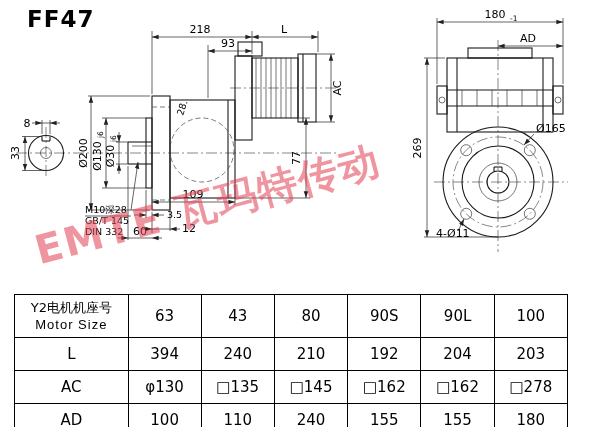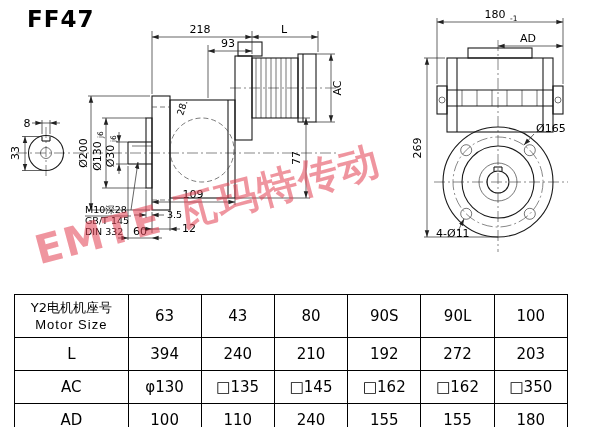--- a/index.html
+++ b/index.html
@@ -251,31 +251,31 @@
       <td>90S</td>
       <td>90L</td>
       <td>100</td>
     </tr>
     <tr class="row">
       <td>L</td>
       <td>394</td>
       <td>240</td>
       <td>210</td>
       <td>192</td>
-      <td>272</td>
+      <td>204</td>
       <td>203</td>
     </tr>
     <tr class="row">
       <td>AC</td>
       <td>φ130</td>
       <td>□135</td>
       <td>□145</td>
       <td>□162</td>
       <td>□162</td>
-      <td>□350</td>
+      <td>□278</td>
     </tr>
     <tr class="row">
       <td>AD</td>
       <td>100</td>
       <td>110</td>
       <td>240</td>
       <td>155</td>
       <td>155</td>
       <td>180</td>
     </tr>

